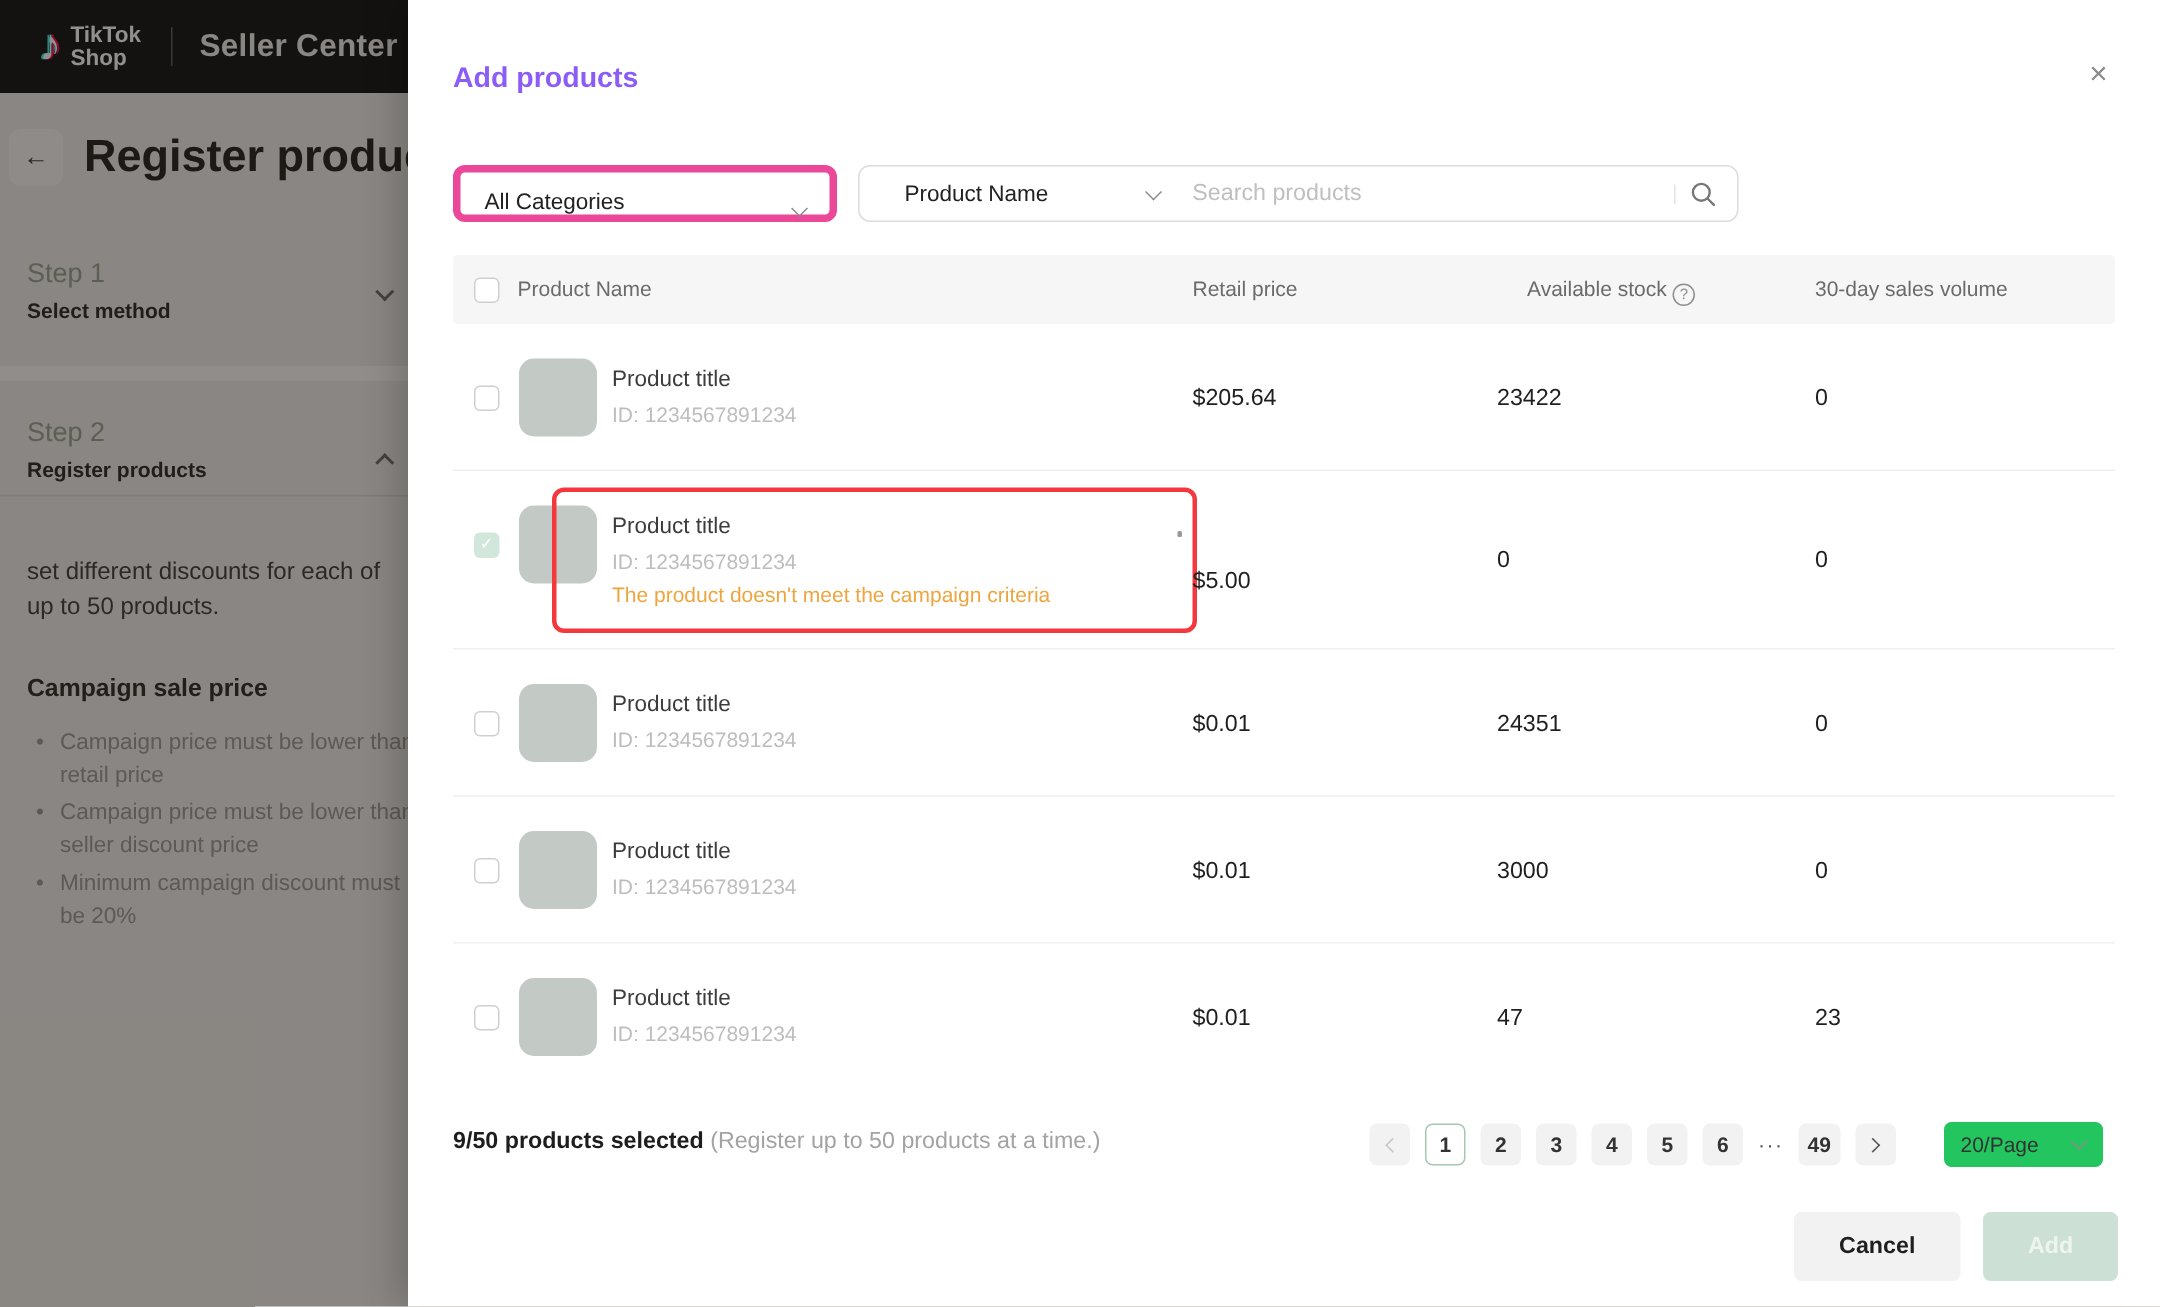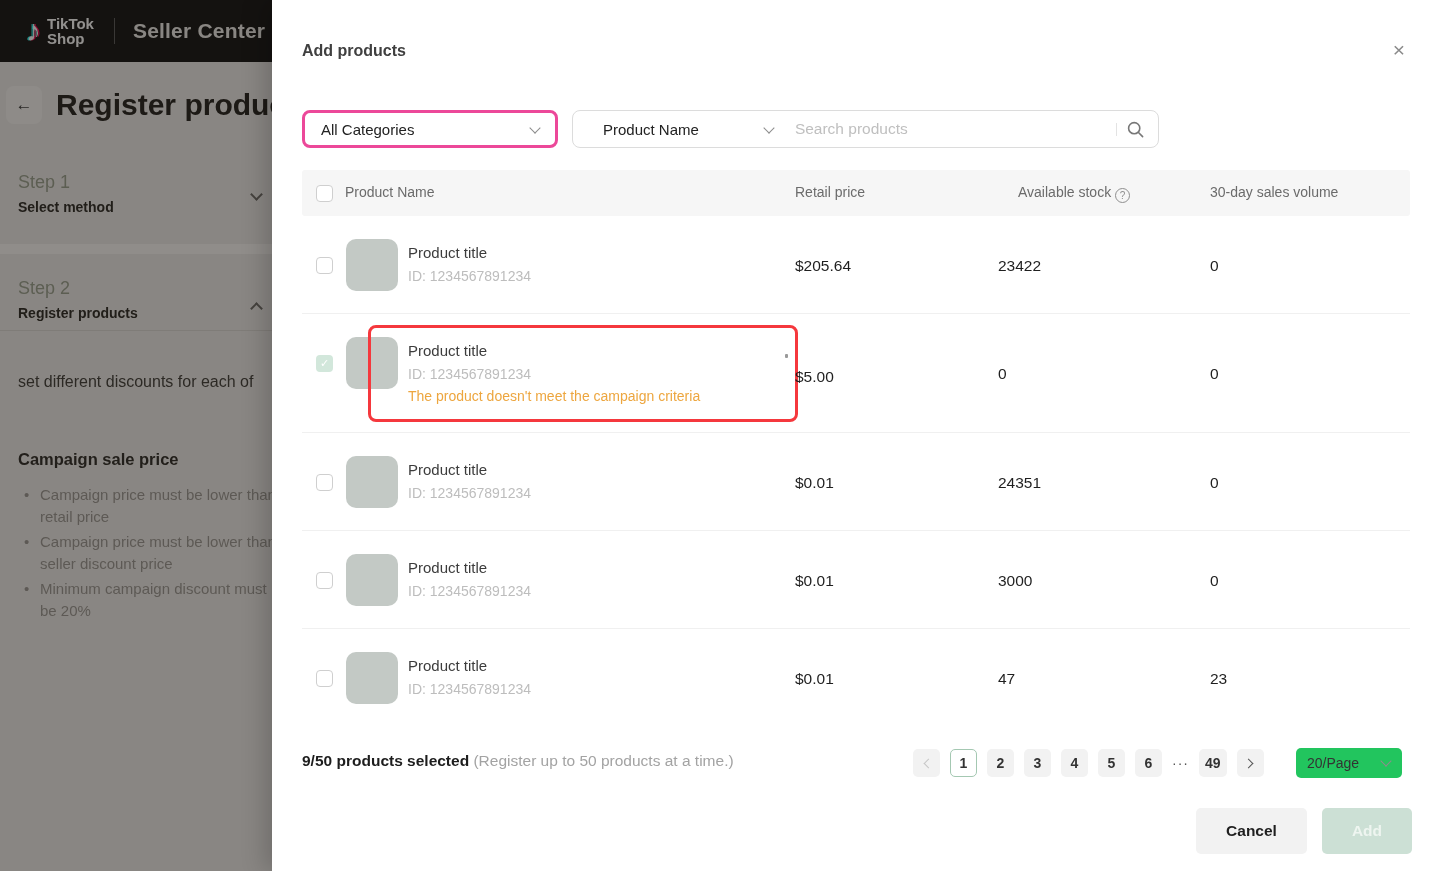--- a/index.html
+++ b/index.html
@@ -36,27 +36,27 @@
   .camp-head { position:absolute; left:18px; top:450px; font-size:16.5px; font-weight:bold; color:#2d2b26; }
   .rules { position:absolute; left:22px; top:484px; width:262px; }
   .rule { position:relative; padding-left:18px; font-size:15px; line-height:21.5px; color:#9b9893; margin-bottom:4px; }
   .rule::before { content:"•"; position:absolute; left:2px; top:0; color:#9b9893; }
 
   .dim { position:absolute; inset:0; background:rgba(24,20,14,0.47); }
 
   
   .modal { position:absolute; left:272px; top:0; width:1168px; height:871px; background:#fff;
            box-shadow:-8px 0 22px rgba(0,0,0,.18); }
-  .m-title { position:absolute; left:30px; top:42px; font-size:16px; font-weight:bold; color:#404040; }
+  .m-title { position:absolute; left:30px; top:42px; font-size:19px; font-weight:bold; color:#8b5cf6; }
   .m-close { position:absolute; left:1115px; top:38px; width:24px; height:24px; color:#8a8a8a;
              font-size:21px; line-height:24px; text-align:center; cursor:default; }
 
   .filters { position:absolute; left:30px; top:110px; height:38px; display:flex; }
-  .cat-select { position:relative; width:256px; height:38px; border:3px solid #ec4899; border-radius:8px;
-                display:flex; align-items:center; padding:0 16px; font-size:15px; color:#222; }
+  .cat-select { position:relative; width:256px; height:38px; border:5px solid #ec4899; border-radius:8px;
+                display:flex; align-items:flex-end; padding:0 16px; font-size:15px; color:#222; }
   .cat-select .chev2 { position:absolute; right:16px; }
   .chev2 { width:8px; height:8px; border-right:1.6px solid #8c8c8c; border-bottom:1.6px solid #8c8c8c;
            transform:rotate(45deg); margin-top:-3px; }
   .searchgroup { position:relative; width:587px; height:38px; margin-left:14px; border:1px solid #dcdcdc;
                  border-radius:8px; display:flex; align-items:center; }
   .stype { font-size:15px; color:#222; margin-left:30px; }
   .searchgroup .chev2 { margin-left:66px; }
   .searchgroup input { flex:1; border:none; outline:none; font-size:15.5px; color:#333; margin-left:22px;
                        font-family:"Liberation Sans", sans-serif; background:transparent; }
   .searchgroup input::placeholder { color:#bfbfbf; }
@@ -141,20 +141,21 @@
     <div class="gapband" style="top:244px;"></div>
     <div class="stepcard" style="top:264px;height:66px;">
       <div class="step-sm">Step 2</div>
       <div class="step-lg">Register products</div>
       <span class="chev up" style="left:252px;top:40px;"></span>
     </div>
     <div class="card2line"></div>
 
     <div class="descblock">
       <div>set different discounts for each of</div>
+      <div>up to 50 products.</div>
     </div>
     <div class="camp-head">Campaign sale price</div>
     <div class="rules">
       <div class="rule">Campaign price must be lower than retail price</div>
       <div class="rule">Campaign price must be lower than seller discount price</div>
       <div class="rule">Minimum campaign discount must be 20%</div>
     </div>
   </div>
 
   <div class="dim"></div>
@@ -207,21 +208,21 @@
     <div class="row bline" style="top:314px;height:119px;">
       <span class="cb checked" style="top:41px;">✓</span>
       <span class="thumb" style="top:23px;"></span>
       <div class="pinfo" style="top:28px;">
         <div class="ptitle">Product title</div>
         <div class="pid">ID: 1234567891234</div>
         <div class="pwarn">The product doesn't meet the campaign criteria</div>
       </div>
       <span class="hlbox"></span>
       <span class="tinydot"></span>
-      <span class="val v-price" style="top:54px;">$5.00</span>
+      <span class="val v-price" style="top:65px;">$5.00</span>
       <span class="val v-stock" style="top:51px;">0</span>
       <span class="val v-sales" style="top:51px;">0</span>
     </div>
 
     <div class="row bline" style="top:433px;height:98px;">
       <span class="cb" style="top:41px;"></span>
       <span class="thumb" style="top:23px;"></span>
       <div class="pinfo" style="top:28px;">
         <div class="ptitle">Product title</div>
         <div class="pid">ID: 1234567891234</div>

